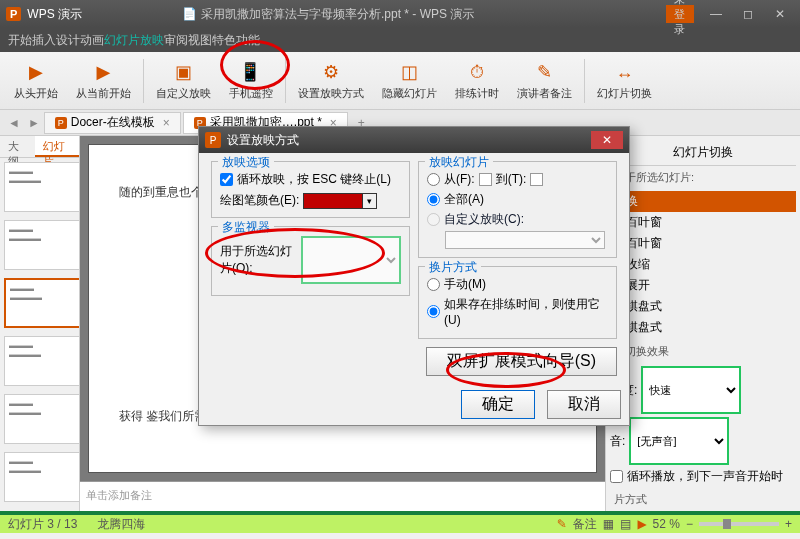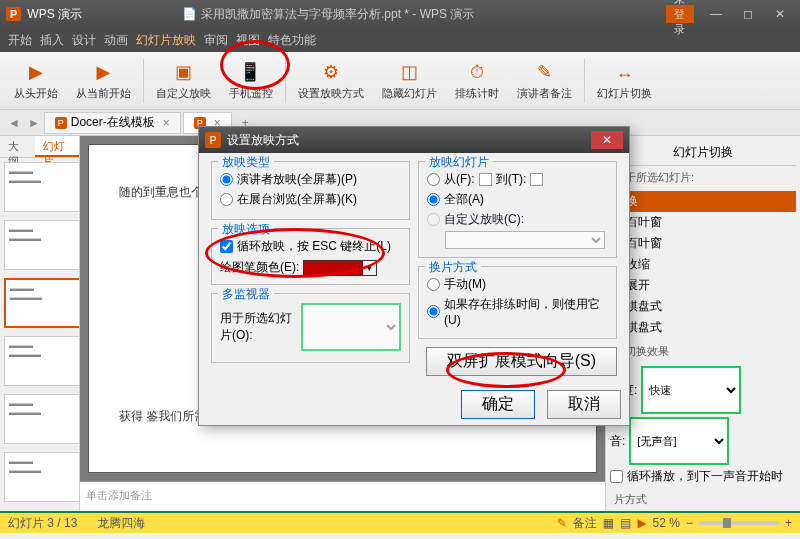--- a/index.html
+++ b/index.html
@@ -4,22 +4,22 @@
 <style>
 *{box-sizing:border-box;margin:0;padding:0;font-family:"Microsoft YaHei",Arial,sans-serif;font-size:12px;user-select:none}
 body{background:#f0f0f0;width:800px;height:539px;overflow:hidden;position:relative}
 .titlebar{height:28px;background:linear-gradient(#5a5a5a,#4a4a4a);color:#fff;display:flex;align-items:center;padding:0 6px}
 .app-badge{background:#d25400;padding:1px 4px;border-radius:2px;font-weight:bold;margin-right:6px;font-size:11px}
 .titlebar .title{color:#fff}
 .titlebar .doc{margin-left:100px;color:#ccc;font-size:11px;display:flex;align-items:center;gap:4px}
 .win-controls{margin-left:auto;display:flex;gap:4px}
 .win-controls span{width:28px;height:18px;display:flex;align-items:center;justify-content:center;color:#ccc}
 .login-btn{background:#d25400;color:#fff;padding:2px 8px;margin-right:4px;font-size:11px}
-.menubar{height:24px;background:#4a4a4a;display:flex;align-items:center;padding:0 8px;gap:8px;color:#ccc;font-size:12px}
-.menubar .active{color:#fdba74}
+.menubar{height:24px;background:#4a4a4a;display:flex;align-items:center;padding:0 8px;gap:0;color:#ccc;font-size:12px}
+.menubar .active{color:#14b8a6}
 .ribbon{height:58px;background:linear-gradient(#f5f5f5,#e8e8e8);border-bottom:1px solid #ccc;display:flex;align-items:center;padding:4px 6px;gap:2px}
 .rbitem{display:flex;flex-direction:column;align-items:center;justify-content:center;padding:2px 8px;gap:2px;height:50px;cursor:pointer}
 .rbitem .ico{width:24px;height:24px;display:flex;align-items:center;justify-content:center;color:#d25400;font-size:18px}
 .rbitem .lbl{font-size:11px;color:#333}
 .rdiv{width:1px;height:44px;background:#ccc;margin:0 2px}
 .tabs{height:26px;background:#e8e8e8;border-bottom:1px solid #ccc;display:flex;align-items:center;padding:0 4px}
 .tab{padding:4px 10px;border:1px solid #ccc;background:#f5f5f5;margin-right:2px;display:flex;align-items:center;gap:4px;font-size:11px;height:22px}
 .tab .p{width:12px;height:12px;background:#d25400;color:#fff;display:flex;align-items:center;justify-content:center;font-size:9px;border-radius:2px}
 .tab .x{color:#888;margin-left:4px}
 .main{display:flex;height:375px}
@@ -36,21 +36,21 @@
 .notes{height:30px;background:#fff;border-top:1px solid #999;padding:6px;color:#999;font-size:11px}
 .sidepane{width:195px;background:#f0f0f0;border-left:1px solid #ccc;padding:4px;overflow:hidden}
 .sp-title{font-size:12px;padding:4px;border-bottom:1px solid #ccc;text-align:center}
 .sp-sec{padding:4px;font-size:11px;color:#555}
 .sp-list{margin:2px 0}
 .sp-list div{padding:2px 4px}
 .sp-list .sel{background:#d25400;color:#fff}
 .sp-field{display:flex;align-items:center;gap:4px;margin:3px 0}
 .sp-field input,.sp-field select{border:2px solid #22c55e;padding:15px 2px;font-size:11px}
 .sp-btn{border:1px solid #ccc;background:#f5f5f5;padding:3px 8px;margin:3px 0;font-size:11px;display:block}
-.statusbar{height:22px;background:#fde047;border-top:2px solid #15803d;display:flex;align-items:center;padding:0 8px;gap:20px;font-size:11px;color:#555}
+.statusbar{height:22px;background:#bef264;border-top:4px solid #15803d;display:flex;align-items:center;padding:0 8px;gap:20px;font-size:11px;color:#555}
 .statusbar .right{margin-left:auto;display:flex;align-items:center;gap:6px}
 .zoom-slider{width:80px;height:4px;background:#ccc;position:relative}
 .zoom-slider::after{content:"";position:absolute;left:30%;top:-3px;width:8px;height:10px;background:#888}
 
 
 .dialog{position:absolute;left:198px;top:126px;width:432px;background:#f0f0f0;border:1px solid #888;box-shadow:4px 4px 12px rgba(0,0,0,.3);z-index:100}
 .dlg-title{height:26px;background:linear-gradient(#5a5a5a,#3a3a3a);color:#fff;display:flex;align-items:center;padding:0 6px;font-size:12px}
 .dlg-title .dico{width:16px;height:16px;background:#d25400;margin-right:6px;border-radius:2px;display:flex;align-items:center;justify-content:center;font-size:10px}
 .dlg-x{margin-left:auto;background:#c84040;color:#fff;width:32px;height:18px;display:flex;align-items:center;justify-content:center}
 .dlg-body{padding:8px 12px}
@@ -147,20 +147,21 @@
 <div class="tabs">
   <span style="padding:0 4px;color:#888">◄</span>
   <span style="padding:0 4px;color:#888">►</span>
   <div class="tab">
     <span class="p">P</span>
     <span>Docer-在线模板</span>
     <span class="x">×</span>
   </div>
   <div class="tab" style="background:#fff">
     <span class="p">P</span>
+    <span>采用凯撒加密….ppt *</span>
     <span class="x">×</span>
   </div>
   <span style="padding:0 8px;color:#888">+</span>
 </div>
 
 <div class="main">
   <div class="leftpane">
     <div class="lp-tabs">
       <div class="lp-tab">大纲</div>
       <div class="lp-tab act">幻灯片</div>
@@ -242,31 +243,20 @@
 <div class="dialog">
   <div class="dlg-title">
     <span class="dico">P</span>
     <span>设置放映方式</span>
     <span class="dlg-x">✕</span>
   </div>
   <div class="dlg-body">
     <div class="dlg-row">
       <div class="dlg-col">
         <div class="fieldset">
-          <div class="legend">放映类型</div>
-          <label class="radio">
-              <input type="radio" name="st" checked="" style="">
-              <span>演讲者放映(全屏幕)(P)</span>
-            </label>
-          <label class="radio">
-              <input type="radio" name="st" style="">
-              <span>在展台浏览(全屏幕)(K)</span>
-            </label>
-        </div>
-        <div class="fieldset">
           <div class="legend">放映选项</div>
           <label class="check">
               <input type="checkbox" checked="" style="">
               <span>循环放映，按 ESC 键终止(L)</span>
             </label>
           <div style="margin-top:4px"><span>绘图笔颜色(E):</span> <span class="color-swatch"></span><span class="color-dd">▾</span></div>
         </div>
         <div class="fieldset">
           <div class="legend">多监视器</div>
           <div class="sp-field">

